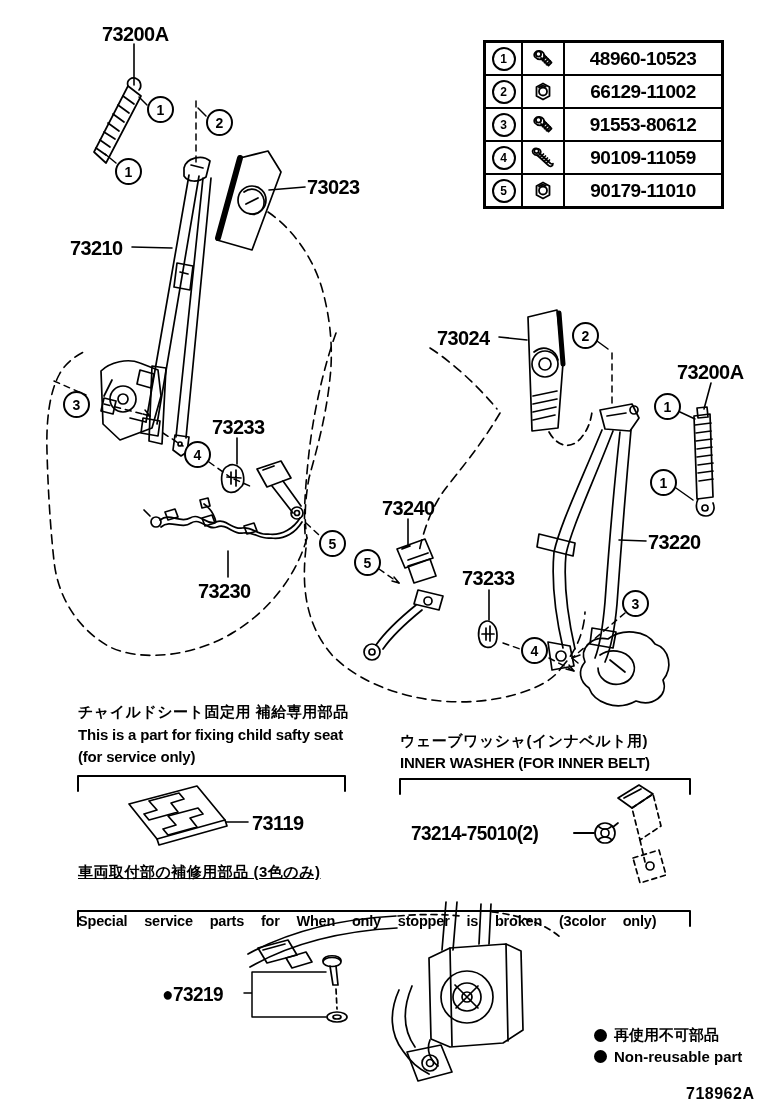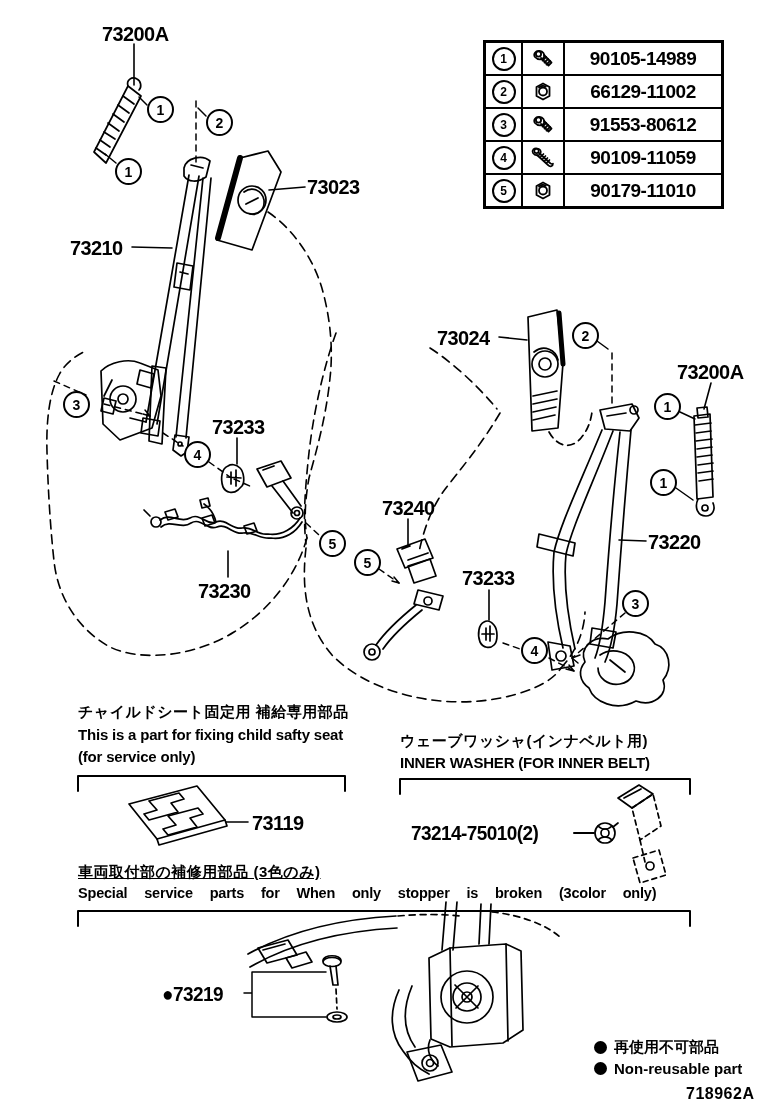--- a/index.html
+++ b/index.html
@@ -8,32 +8,32 @@
   .art{position:absolute;left:0;top:0;}
   .plabel{position:absolute;font-weight:700;font-size:21px;letter-spacing:-0.6px;
           white-space:nowrap;transform:scaleX(.95);transform-origin:left top;line-height:1;}
   .plabel.small{font-size:20px;}
   .callout{position:absolute;width:23px;height:23px;border:2.4px solid #000;border-radius:50%;
            background:#fff;display:flex;align-items:center;justify-content:center;
            font-weight:700;font-size:14px;line-height:1;z-index:3;}
   .note{position:absolute;font-weight:700;white-space:nowrap;line-height:1;}
   .note-jp{font-size:15px;letter-spacing:.5px;}
   .note-en{font-size:15px;letter-spacing:-0.2px;}
-  .spaced{word-spacing:13px;font-size:14.5px;}
+  .spaced{word-spacing:13px;font-size:14.5px;margin-top:28px;}
   .ft{position:absolute;left:483px;top:40px;border:3px solid #000;background:#fff;z-index:4;}
   .ft-row{display:flex;height:31px;border-bottom:2px solid #000;}
   .ft-row:last-child{border-bottom:none;}
   .ft-num{width:35px;border-right:2px solid #000;display:flex;align-items:center;justify-content:center;}
   .ft-icon{width:40px;border-right:2px solid #000;display:flex;align-items:center;justify-content:center;}
   .ft-icon svg{width:26px;height:26px;}
   .ft-part{width:156px;display:flex;align-items:center;justify-content:center;
            font-weight:700;font-size:19px;letter-spacing:-0.5px;}
   .circ-num{width:20px;height:20px;border:2px solid #000;border-radius:50%;font-weight:700;
             font-size:12px;display:flex;align-items:center;justify-content:center;line-height:1;}
-  .legend-row{position:absolute;display:flex;align-items:center;font-weight:700;font-size:15px;white-space:nowrap;margin-top:12px;}
+  .legend-row{position:absolute;display:flex;align-items:center;font-weight:700;font-size:15px;white-space:nowrap;}
   .dot{width:13px;height:13px;border-radius:50%;background:#000;display:inline-block;margin-right:7px;flex:0 0 auto;}
   .diagram-id{position:absolute;font-weight:700;font-size:16px;letter-spacing:.5px;}
 </style>
 </head>
 <body>
 
 <div class="page">
 
   <svg class="art" width="760" height="1112" viewBox="0 0 760 1112">
     <defs>
@@ -271,21 +271,21 @@
   <div class="ft">
     <div class="ft-row">
       <div class="ft-num">
           <span class="circ-num">1</span>
         </div>
       <div class="ft-icon">
           <svg viewBox="0 0 26 26">
             <use href="#sym-bolt"></use>
           </svg>
         </div>
-      <div class="ft-part">90105-14989</div>
+      <div class="ft-part">48960-10523</div>
     </div>
     <div class="ft-row">
       <div class="ft-num">
           <span class="circ-num">2</span>
         </div>
       <div class="ft-icon">
           <svg viewBox="0 0 26 26">
             <use href="#sym-nut"></use>
           </svg>
         </div>

